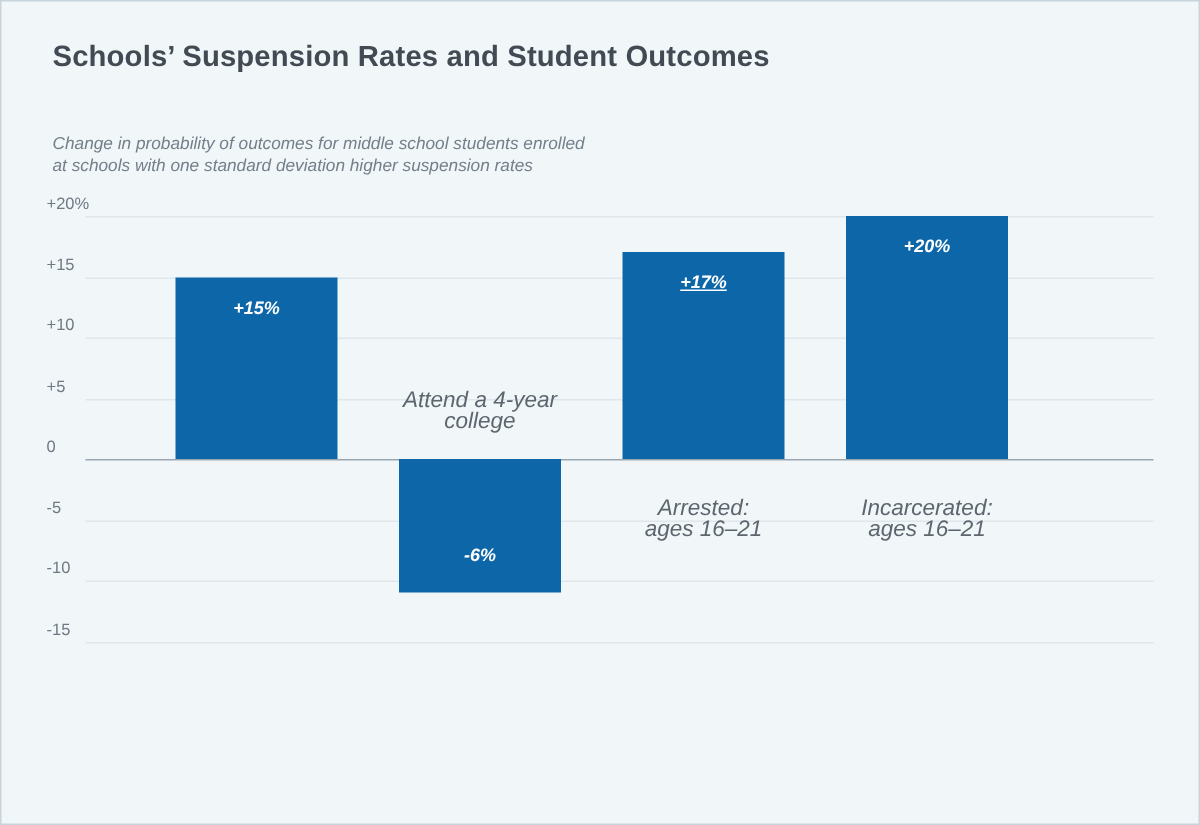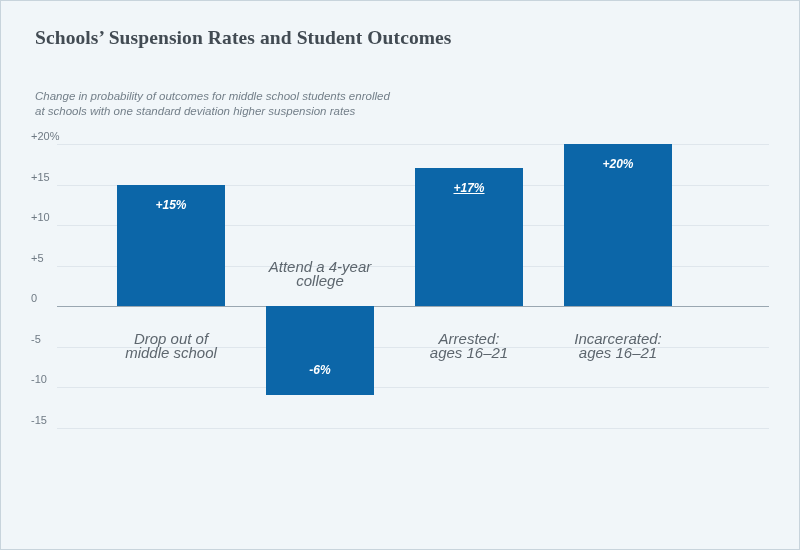--- a/index.html
+++ b/index.html
@@ -24,21 +24,20 @@
   
   .title {
     position: absolute;
     left: 34px;
     top: 26px;
     font-size: 19.5px;
     font-weight: bold;
     color: #424b53;
     letter-spacing: 0.1px;
     white-space: nowrap;
-    font-family: Liberation Serif, serif;
   }
   .subtitle {
     position: absolute;
     left: 34px;
     top: 88px;
     font-size: 11.5px;
     font-style: italic;
     color: #737f89;
     line-height: 15px;
     white-space: pre-line;
@@ -127,22 +126,20 @@
       <div class="gridline zero" style="top: 305px;"></div>
       <div class="ytick" style="top: 291px;">0</div>
       <div class="gridline" style="top: 345.5px;"></div>
       <div class="ytick" style="top: 331.5px;">-5</div>
       <div class="gridline" style="top: 386px;"></div>
       <div class="ytick" style="top: 372px;">-10</div>
       <div class="gridline" style="top: 426.5px;"></div>
       <div class="ytick" style="top: 412.5px;">-15</div>
       <div class="bar" style="left: 116px; top: 183.5px; width: 108px; height: 121.5px; background: rgb(12, 102, 168);"></div>
       <div class="barvalue" style="left: 116px; width: 108px; top: 196.5px;">+15%</div>
-      <div class="catlabel" style="left: 92px; width: 156px; top: 331px;">Drop out of
-middle school</div>
       <div class="bar" style="left: 265px; top: 305px; width: 108px; height: 89.1px; background: rgb(12, 102, 168);"></div>
       <div class="barvalue" style="left: 265px; width: 108px; top: 362.1px;">-6%</div>
       <div class="catlabel" style="left: 241px; width: 156px; top: 259px;">Attend a 4-year
 college</div>
       <div class="bar" style="left: 414px; top: 167.3px; width: 108px; height: 137.7px; background: rgb(12, 102, 168);"></div>
       <div class="barvalue" style="left: 414px; width: 108px; top: 180.3px; text-decoration: underline;">+17%</div>
       <div class="catlabel" style="left: 390px; width: 156px; top: 331px;">Arrested:
 ages 16–21</div>
       <div class="bar" style="left: 563px; top: 143px; width: 108px; height: 162px; background: rgb(12, 102, 168);"></div>
       <div class="barvalue" style="left: 563px; width: 108px; top: 156px;">+20%</div>

